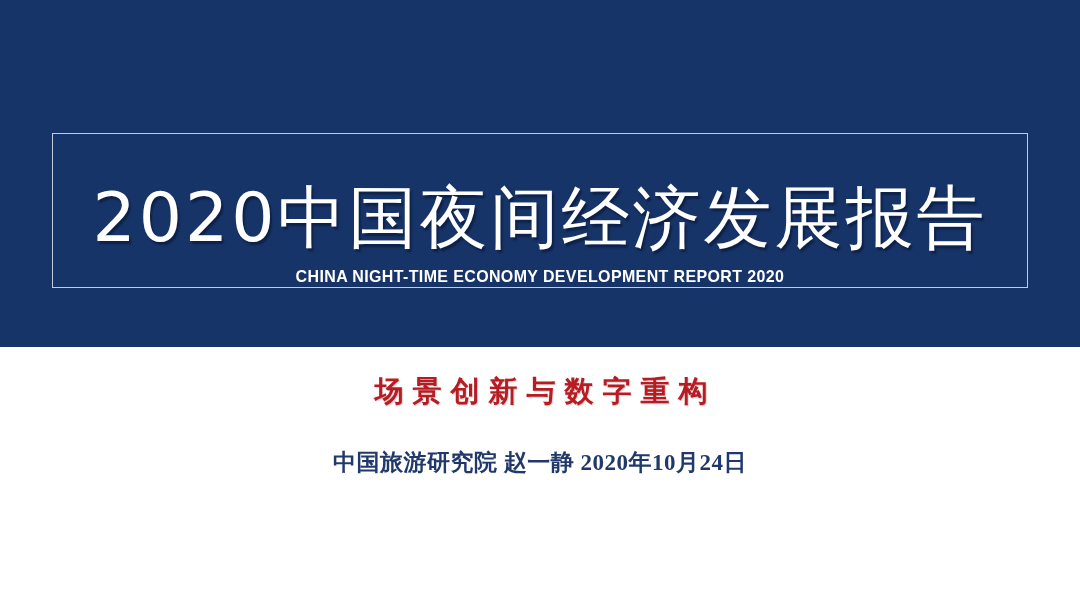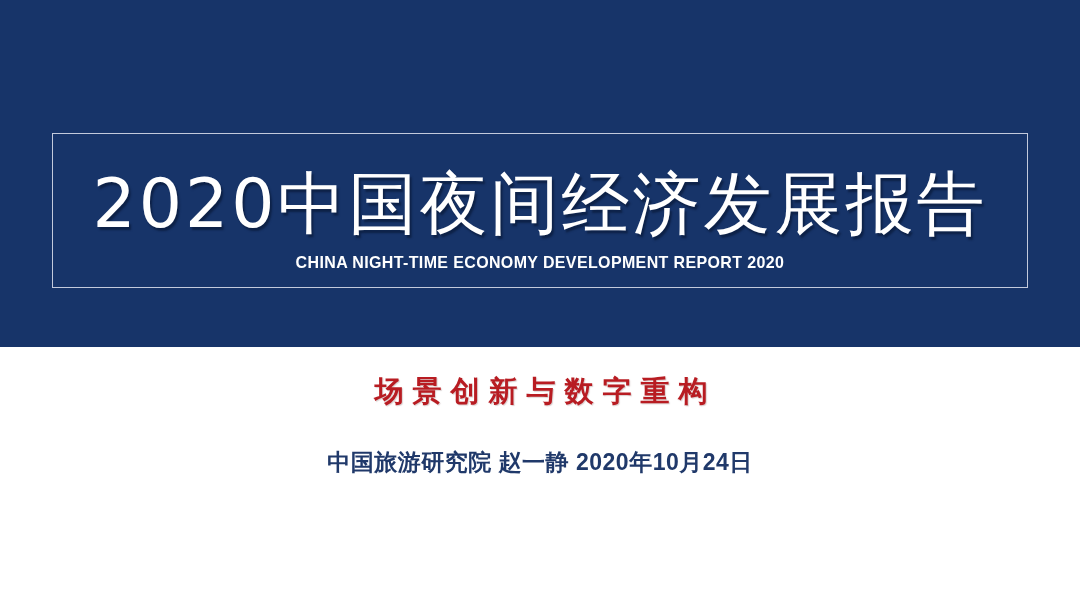--- a/index.html
+++ b/index.html
@@ -42,21 +42,21 @@
 
   .title-frame-inner {
     position: absolute;
     left: 0;
     top: 0;
     right: 0;
     bottom: 0;
     display: flex;
     flex-direction: column;
     align-items: center;
-    justify-content: center;
+    justify-content: flex-end;
   }
 
   .main-title {
     margin: 0;
     padding: 0;
     font-family: "DejaVu Sans", "Liberation Sans", sans-serif;
     font-size: 68px;
     line-height: 1;
     font-weight: 400;
     color: #ffffff;
@@ -105,21 +105,21 @@
     white-space: nowrap;
     text-shadow: 1px 1px 1px rgba(150, 120, 120, 0.35);
   }
 
   .byline {
     position: absolute;
     left: 0;
     top: 100px;
     width: 1080px;
     text-align: center;
-    font-family: Liberation Sans, sans-serif;
+    font-family: Liberation Serif, serif;
     font-size: 23px;
     font-weight: bold;
     color: #20396a;
     letter-spacing: 0.5px;
     white-space: nowrap;
   }
 </style>
 </head>
 <body>
 

